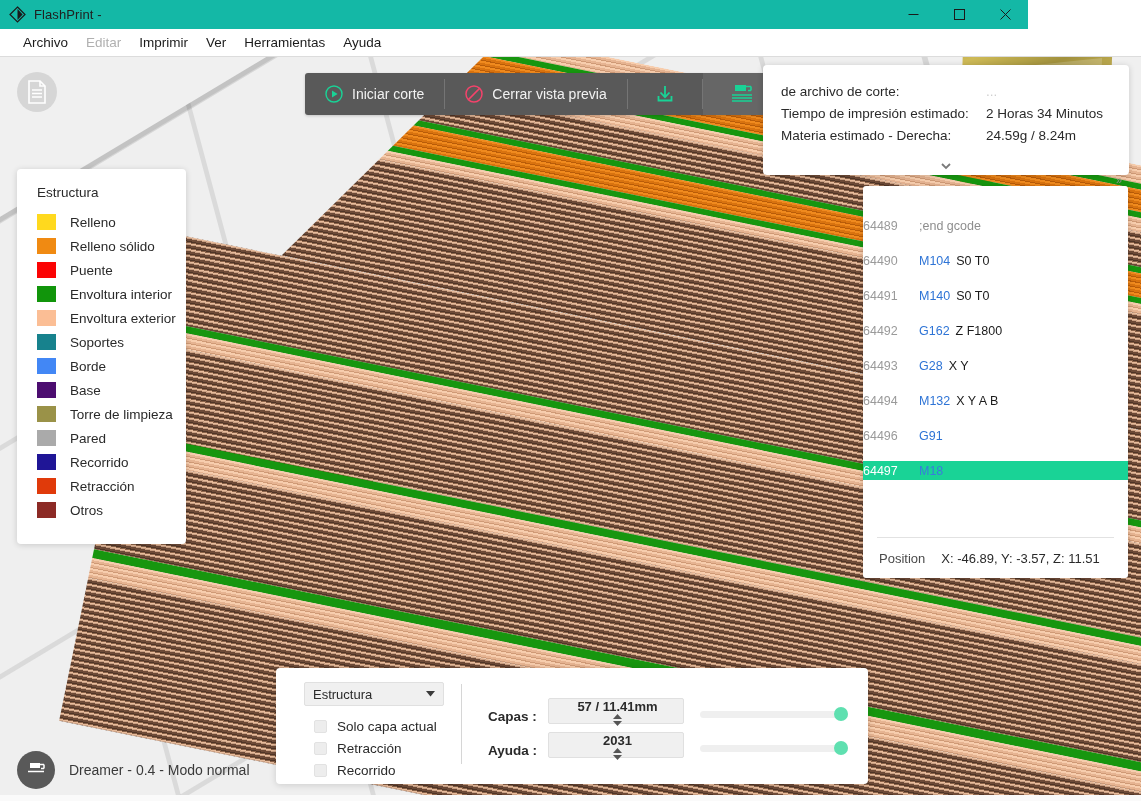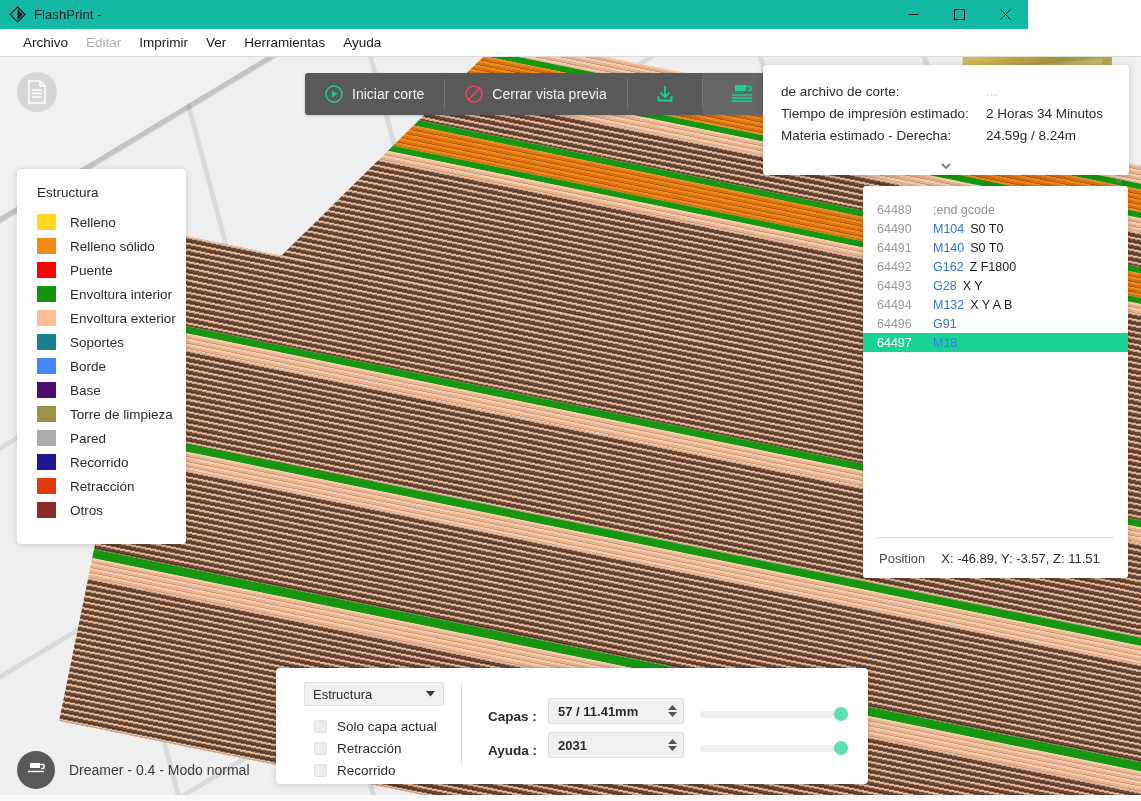--- a/index.html
+++ b/index.html
@@ -165,21 +165,21 @@
     position:absolute; left:863px; top:186px; width:265px; height:392px;
     background:#ffffff; border-radius:3px;
     box-shadow:0 1px 6px rgba(0,0,0,0.16);
     display:flex; flex-direction:column;
   }
   .gcode-expand {
     position:absolute; right:6px; top:-11px; font-size:11px; color:#8d8d8d;
     line-height:11px; cursor:default;
   }
   .gcode-list { flex:1; padding-top:14px; overflow:hidden; }
-  .gline { display:flex; height:19px; align-items:center; font-size:12.5px; padding-left:14px; }
+  .gline { display:flex; height:19px; align-items:center; font-size:12.5px; padding-left:0;margin-top:16px; }
   .gline.sel { background:#19d396; }
   .gline .num { color:#9a9a9a; width:46px; flex:none; font-family:"Liberation Sans", sans-serif; }
   .gline.sel .num { color:#ffffff; }
   .gline .cmd { color:#2e74d6; margin-left:10px; }
   .gline.sel .cmd { color:#3a7cdb; }
   .gline .args { color:#1b1b1b; margin-left:6px; }
   .gline.cmt .cmd { color:#8e8e8e; }
   .gcode-footsep { height:1px; background:#e2e2e2; margin:0 14px; }
   .gcode-foot { height:40px; display:flex; align-items:center; padding-left:16px; font-size:13px; color:#2a2a2a; }
   .gcode-foot .pos-label { color:#4a4a4a; }
@@ -201,21 +201,21 @@
   .bp-checks { margin-top:9px; }
   .bp-check { display:flex; align-items:center; height:22px; cursor:default; }
   .bp-box { width:13px; height:13px; background:#ededed; border:1px solid #e2e2e2; border-radius:2px; flex:none; }
   .bp-check span { margin-left:10px; font-size:13.5px; color:#2a2a2a; white-space:nowrap; }
   .bp-vdiv { width:1px; background:#d6d6d6; margin:2px 0 18px 0; height:80px; }
   .bp-right { flex:1; padding-left:26px; padding-top:8px; }
   .bp-field-row { display:flex; align-items:flex-end; height:34px;font-weight:bold; }
   .bp-flabel { width:60px; font-size:13.5px; color:#2a2a2a; }
   .bp-spin {
     width:136px; height:26px; background:#f0f0f0; border:1px solid #e0e0e0; border-radius:2px;
-    display:flex; align-items:center; padding:0 6px 0 9px; justify-content:space-between;
+    display:flex; align-items:center; padding:0 6px 0 9px; justify-content:space-between;flex-direction:column;
   }
   .bp-spin .val { font-size:13px; color:#2a2a2a; }
   .bp-arrows { display:flex; flex-direction:column; gap:2px; }
   .bp-slider { margin-left:16px; width:148px; height:20px; position:relative; display:flex; align-items:center; }
   .bp-track { width:100%; height:7px; background:#efefef; border-radius:4px; }
   .bp-thumb { position:absolute; right:0; width:14px; height:14px; background:#5fe0b0; border-radius:50%; }
 
   
   .docbtn {
     position:absolute; left:17px; top:72px; width:40px; height:40px;

